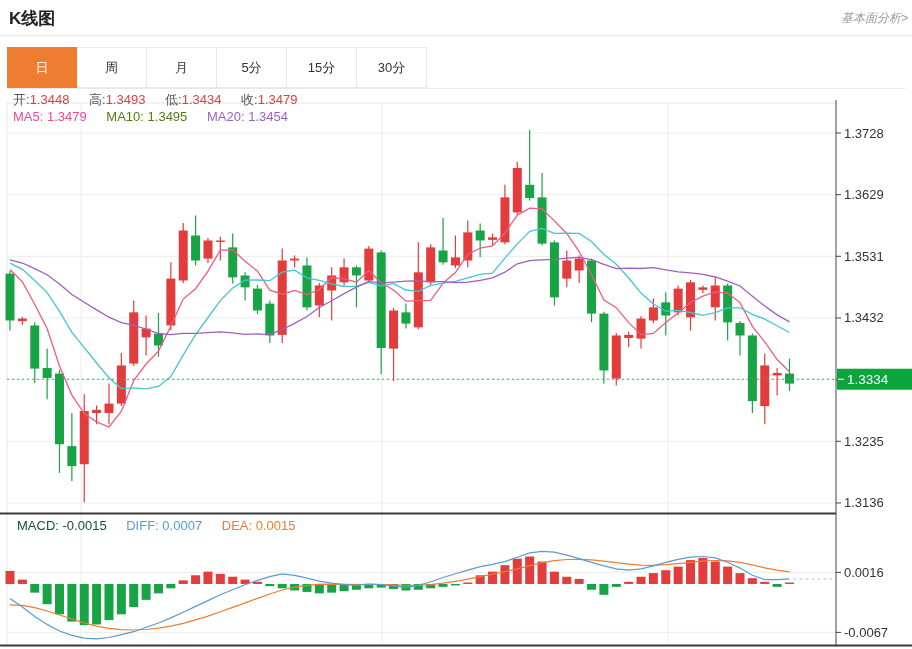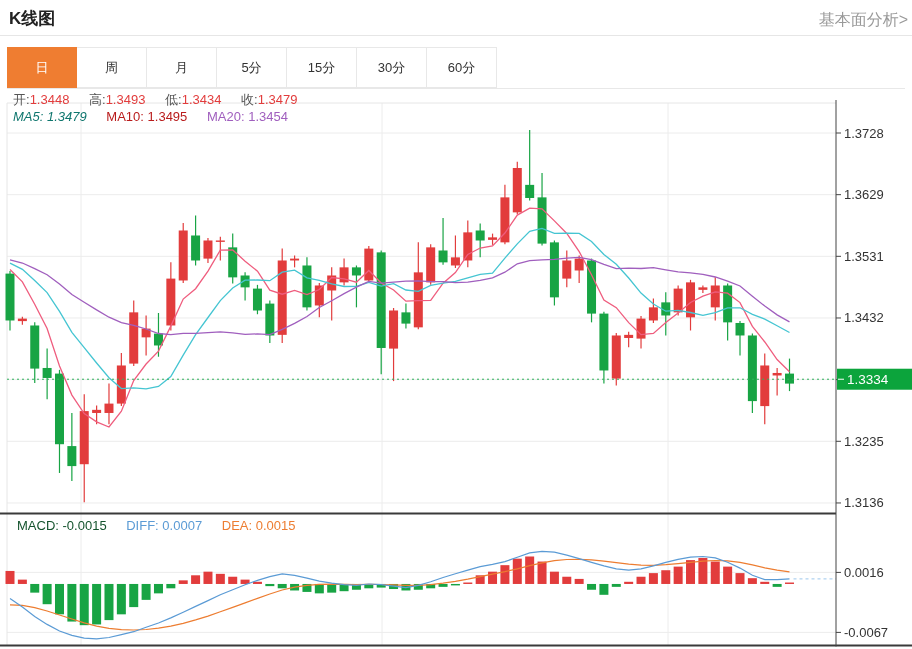--- a/index.html
+++ b/index.html
@@ -1,49 +1,48 @@
 <!DOCTYPE html>
 <html><head>
 <meta charset="utf-8">
 <style>
   html,body{margin:0;padding:0;background:#fff;}
   body{font-family:"Liberation Sans",sans-serif;}
   .app{position:relative;width:912px;height:649px;background:#fff;overflow:hidden;}
   .page-title{position:absolute;top:7px;left:9px;font-size:17px;font-weight:bold;color:#222;}
-  .analysis-link{position:absolute;top:10px;right:4px;font-size:16px;color:#999;text-decoration:none;cursor:pointer;}
+  .analysis-link{position:absolute;top:10px;right:4px;font-size:12px;color:#999;text-decoration:none;cursor:pointer;font-style:italic;}
   .hdr-divider{position:absolute;top:35px;left:0;width:912px;height:0;border-top:1px solid #e6e6e6;}
   .tabs{position:absolute;top:47px;left:7px;width:898px;height:41px;display:flex;border-bottom:1px solid #e8e8e8;z-index:2;}
   .tab{box-sizing:border-box;width:70px;height:41px;line-height:40px;text-align:center;font-size:13px;color:#333;
        background:#fff;border:1px solid #e8e8e8;border-left:none;cursor:pointer;}
   .tab:first-child{border-left:1px solid #e8e8e8;}
   .tab.active{background:#ef7d31;border-color:#ef7d31;color:#fff;}
   .ind-row{position:absolute;left:13px;font-size:13px;z-index:2;white-space:nowrap;}
   .ind-row .grp{margin-right:16px;}
   .lbl-dark{color:#555;}
   .val-red{color:#e23c3c;margin-top:36px;}
-  .ma5{color:#0f766e;font-style:italic;} .ma10{color:#b91c1c;} .ma20{color:#a05fbe;margin-top:35px;}
+  .ma5{color:#ec4899;} .ma10{color:#4d7c0f;} .ma20{color:#a05fbe;margin-top:35px;}
   .macd-g{color:#14532d;} .diff-b{color:#5b9bd5;} .dea-o{color:#ed7d31;}
   #chart{position:absolute;top:0;left:0;z-index:1;}
 </style>
 </head>
 <body>
 
 <div class="app">
   <div class="page-title">K线图</div>
   <a class="analysis-link">基本面分析&gt;</a>
   <div class="hdr-divider"></div>
 
   <div class="tabs" id="tabs">
       <div class="tab active">日</div>
       <div class="tab">周</div>
       <div class="tab">月</div>
       <div class="tab">5分</div>
       <div class="tab">15分</div>
       <div class="tab">30分</div>
-      <div class="tab">60分</div>
     </div>
 
   <div class="ind-row" style="top:91px;">
     <span class="grp"><span class="lbl-dark">开:</span><span class="val-red">1.3448</span></span>
     <span class="grp"><span class="lbl-dark">高:</span><span class="val-red">1.3493</span></span>
     <span class="grp"><span class="lbl-dark">低:</span><span class="val-red">1.3434</span></span>
     <span class="grp"><span class="lbl-dark">收:</span><span class="val-red">1.3479</span></span>
   </div>
 
   <div class="ind-row" style="top:109px;">

